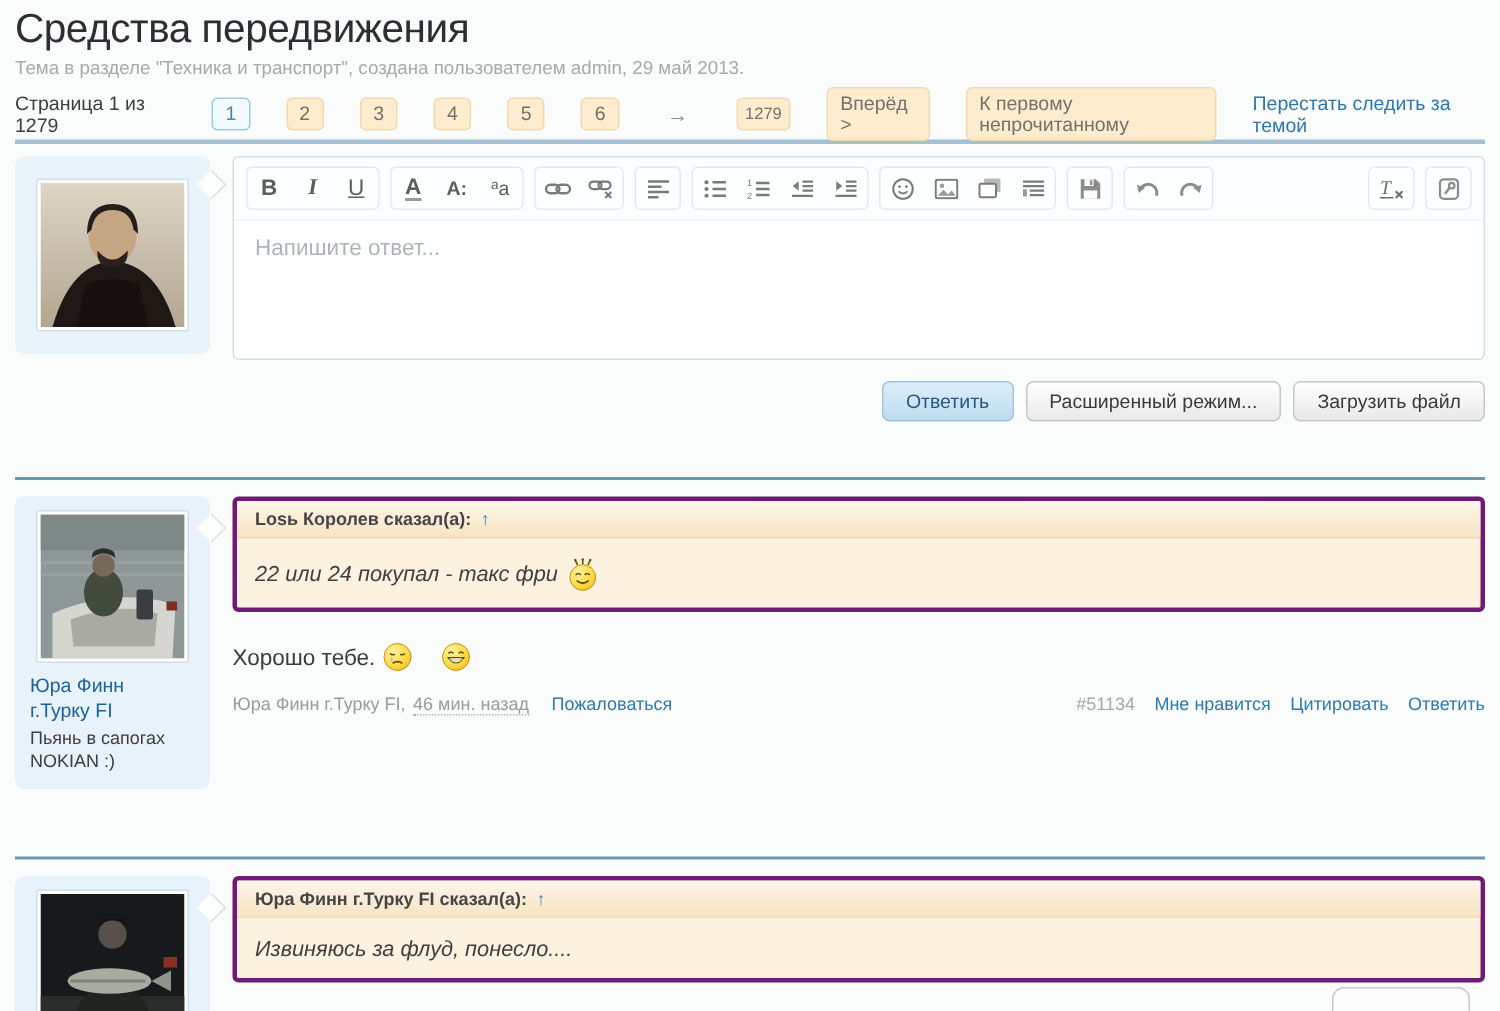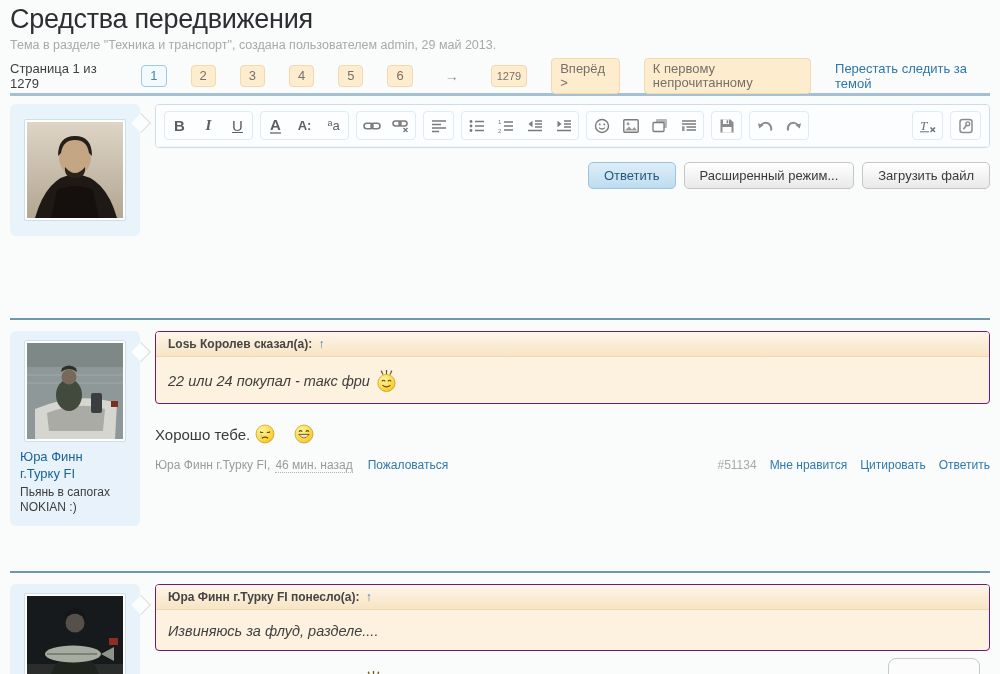--- a/index.html
+++ b/index.html
@@ -49,21 +49,21 @@
   .spacer-to-post1{height:36px;}
   
   .post{position:relative;padding:11px 0 0 145px;}
   .post.p1{min-height:240px;}
   .post.p2{min-height:121px;}
   .user-col{position:absolute;left:0;top:11px;width:130px;}
   .user-block{background:#e7f2fa;border-radius:6px;padding:9px 0 10px;}
   .user-block .av-wrap{display:flex;justify-content:center;}
   .user-name{display:block;padding:7px 10px 0;font-weight:normal;color:#1a6398;font-size:13px;line-height:1.3;text-decoration:none;cursor:pointer;}
   .user-title{padding:2px 10px 0;color:#3d3d3d;font-size:12px;line-height:1.3;}
-  .quote{border:1px solid #701a75;border-radius:4px;overflow:hidden;background:#fdf2df;}
+  .quote{border:3px solid #701a75;border-radius:4px;overflow:hidden;background:#fdf2df;}
   .quote-head{background:linear-gradient(#fdf6ea,#f7e4c3);border-bottom:1px solid #eed9b0;
     padding:5px 12px;font-size:12px;font-weight:bold;color:#454545;}
   .qarrow{color:#447bab;text-decoration:none;font-weight:normal;margin-left:3px;cursor:pointer;}
   .quote-body{padding:13px 12px 11px;font-style:italic;font-size:14.5px;color:#3f3f3f;display:flex;align-items:center;gap:6px;}
   .post-text{margin-top:20px;font-size:15px;color:#3a3a3a;display:flex;align-items:center;gap:5px;}
   .post-text .gap{width:9px;}
   .post-footer{display:flex;margin-top:14px;font-size:12px;color:#9b9b9b;align-items:baseline;}
   .pf-left{display:flex;gap:5px;align-items:baseline;}
   .author-ref{color:#9b9b9b;text-decoration:none;cursor:pointer;}
   .time-link{color:#9b9b9b;text-decoration:none;border-bottom:1px dotted #b5b5b5;cursor:pointer;}
@@ -265,20 +265,23 @@
               <a class="tb">
                 <svg width="16" height="16" viewBox="0 0 16 16">
                   <rect x="2" y="1.5" width="12" height="13" rx="2.5" fill="none" stroke="#8c8c8c" stroke-width="1.5"></rect>
                   <circle cx="9.8" cy="5.8" r="1.9" fill="none" stroke="#8c8c8c" stroke-width="1.4"></circle>
                   <path d="M8.4 7.2L5.4 11.2" stroke="#8c8c8c" stroke-width="1.7"></path>
                 </svg>
               </a>
             </div>
           </div>
         </div>
+      <div class="editor-body">
+        <span class="placeholder">Напишите ответ...</span>
+      </div>
     </div>
     <div class="editor-buttons">
       <button class="btn primary">Ответить</button>
       <button class="btn">Расширенный режим...</button>
       <button class="btn">Загрузить файл</button>
     </div>
   </div>
 
   <div class="spacer-to-post1"></div>
   <div class="rule-thin"></div>
@@ -402,25 +405,25 @@
                 <rect x="82" y="42" width="9" height="7" fill="#8c2e22"></rect>
               </svg>
             </span>
         </div>
       </div>
       <div class="bubble-arrow" style="top:14px;"></div>
     </div>
     <div class="post-main">
       <div class="quote">
         <div class="quote-head">
-          <span>Юра Финн г.Турку FI понесло(а):</span>
+          <span>Юра Финн г.Турку FI сказал(а):</span>
           <a class="qarrow">↑</a>
         </div>
         <div class="quote-body">
-          <span>Извиняюсь за флуд, разделе....</span>
+          <span>Извиняюсь за флуд, понесло....</span>
         </div>
       </div>
       <div class="post-text">
         <span>22 или 24 покупал - такс фри</span>
         <span class="smiley"><svg width="21" height="22" viewBox="0 0 21 22">
               <defs>
                 <radialGradient id="kgu3" cx="0.35" cy="0.3" r="0.95">
                   <stop offset="0" stop-color="#fff3a0"></stop>
                   <stop offset="0.6" stop-color="#fcd63a"></stop>
                   <stop offset="1" stop-color="#e3a916"></stop>

